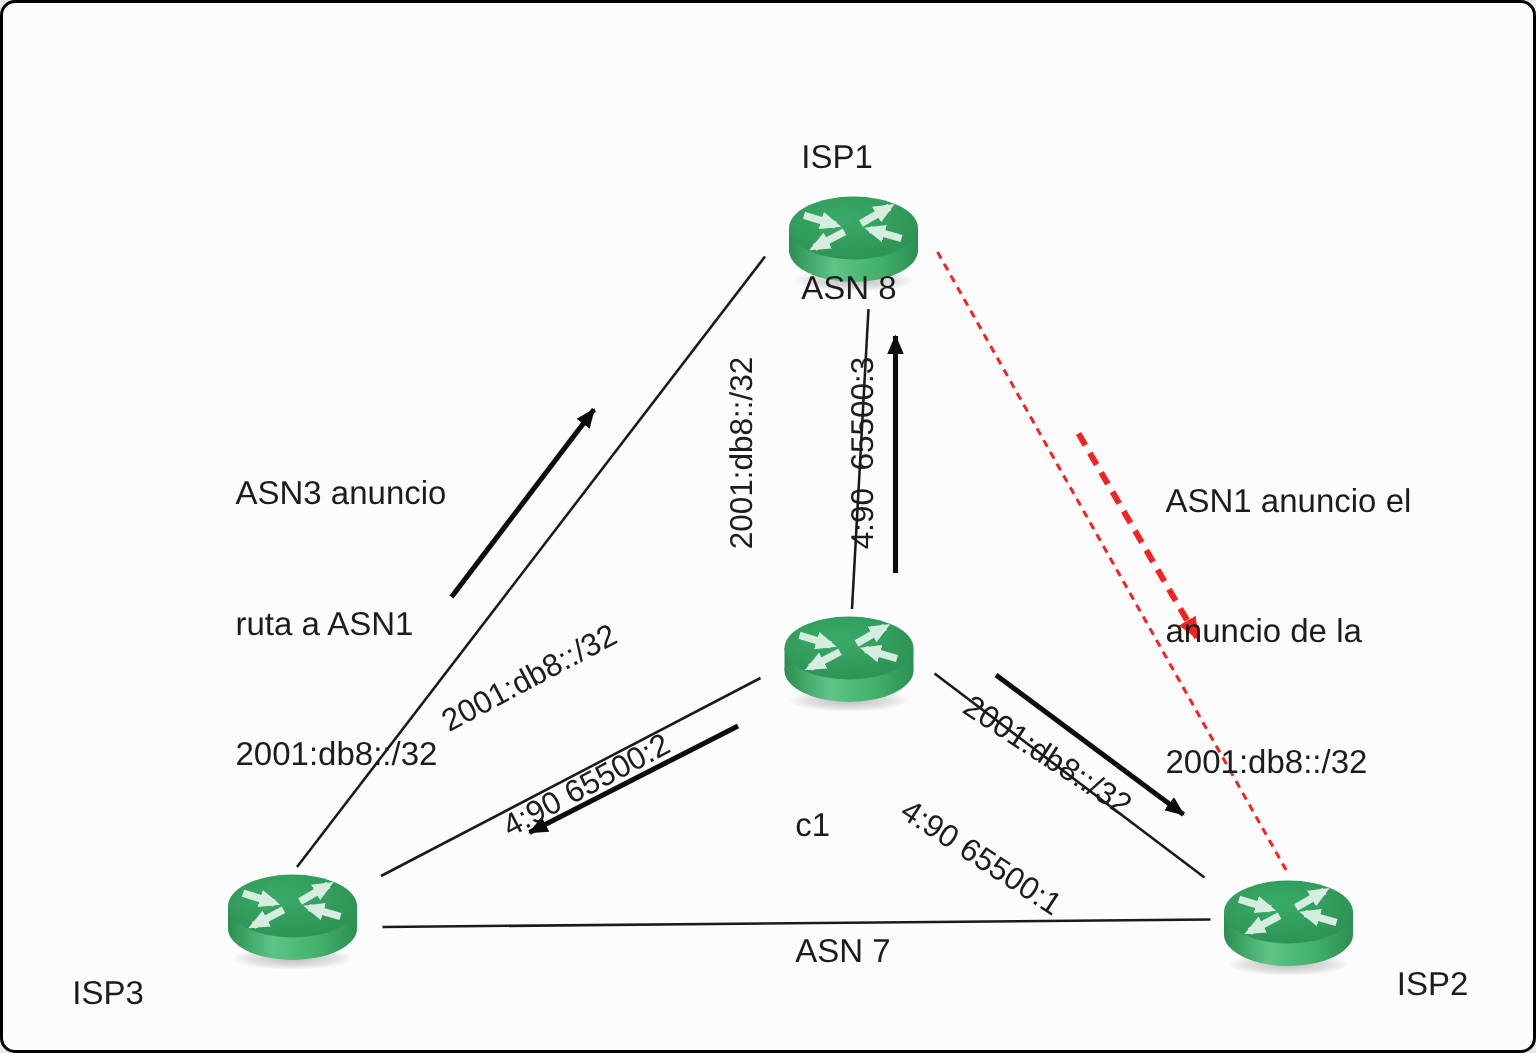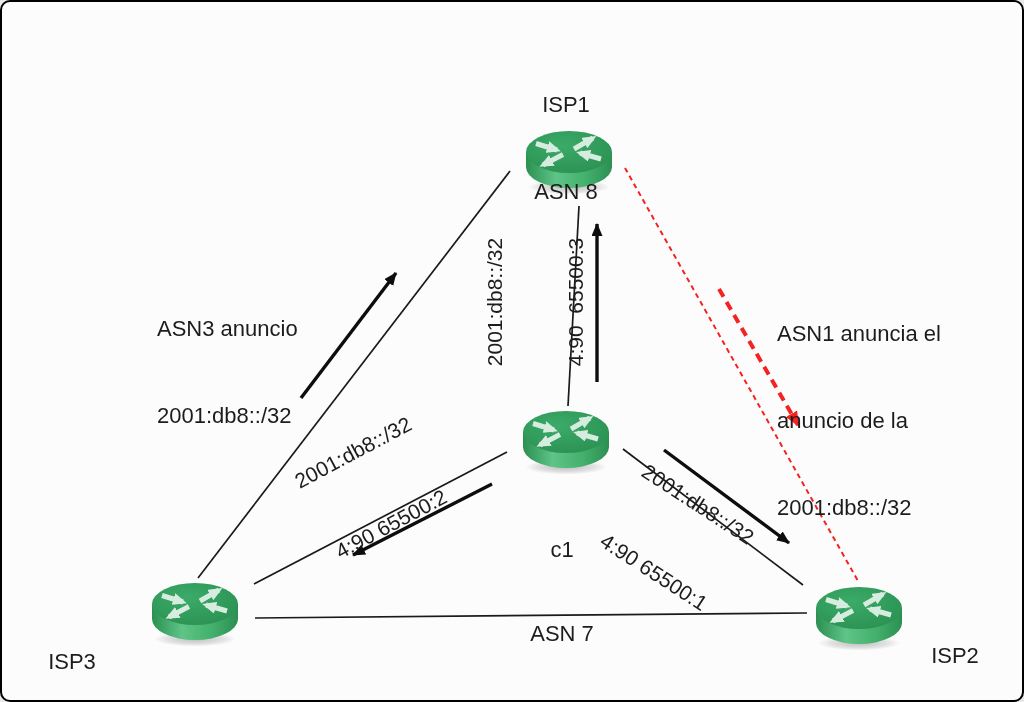--- a/index.html
+++ b/index.html
@@ -31,21 +31,21 @@
   .head-black{fill:var(--arrow);}
   .head-red{fill:var(--withdraw-red);}
   .router{position:absolute;}
   .router-arrow{stroke:#d6ecdf;stroke-width:5;fill:none;}
   .head-mint{fill:#d6ecdf;}
   .label{
     position:absolute;
     font-size:22px;line-height:29px;
     white-space:pre;
   }
-  .label.center{text-align:center;transform:translateX(-50%);}
+  .label.center{text-align:left;transform:translateX(-50%);}
   .edge-label{
     position:absolute;
     font-size:21px;line-height:27px;
     text-align:center;white-space:pre;
   }
   .rot-vert{transform:translate(-50%,-50%) rotate(-90deg);}
   .rot-left{transform:translate(-50%,-50%) rotate(-28deg);}
   .rot-right{transform:translate(-50%,-50%) rotate(33deg);}
   .c1-label{line-height:28px;}
 </style>
@@ -133,24 +133,25 @@
     <div>ISP3</div>
     
   </div>
   <div class="label center" style="left:953px;top:581px">
     <div>ISP2</div>
     
   </div>
 
   <div class="label" style="left:155px;top:254px">
     <div>ASN3 anuncio</div>
+    <div>ruta a ASN1</div>
     <div>2001:db8::/32</div>
   </div>
   <div class="label" style="left:775px;top:259px">
-    <div>ASN1 anuncia el</div>
+    <div>ASN1 anuncio el</div>
     <div>anuncio de la</div>
     <div>2001:db8::/32</div>
   </div>
 
   <div class="edge-label rot-vert" style="left:533px;top:300px">
     <div>2001:db8::/32</div>
     <div>4:90  65500:3</div>
   </div>
   <div class="edge-label rot-left" style="left:370px;top:486px">
     <div>2001:db8::/32</div>

